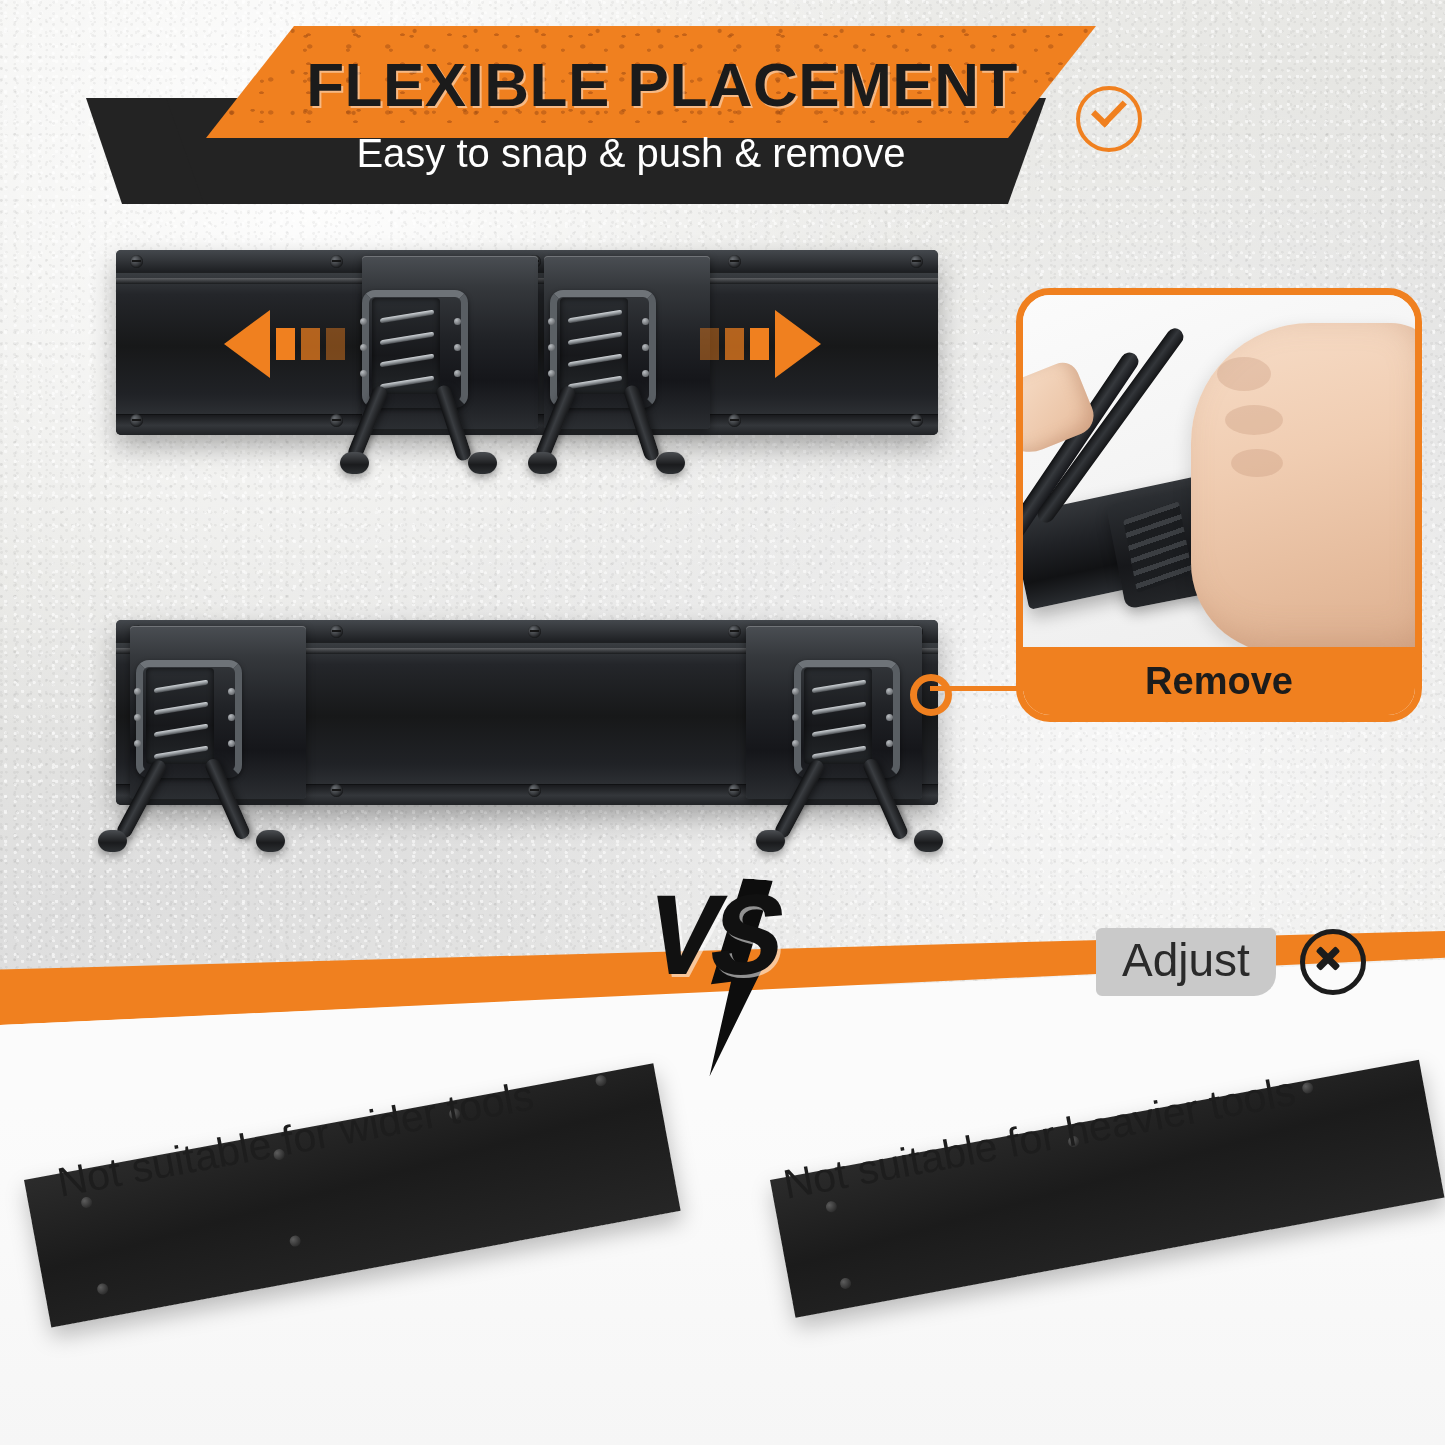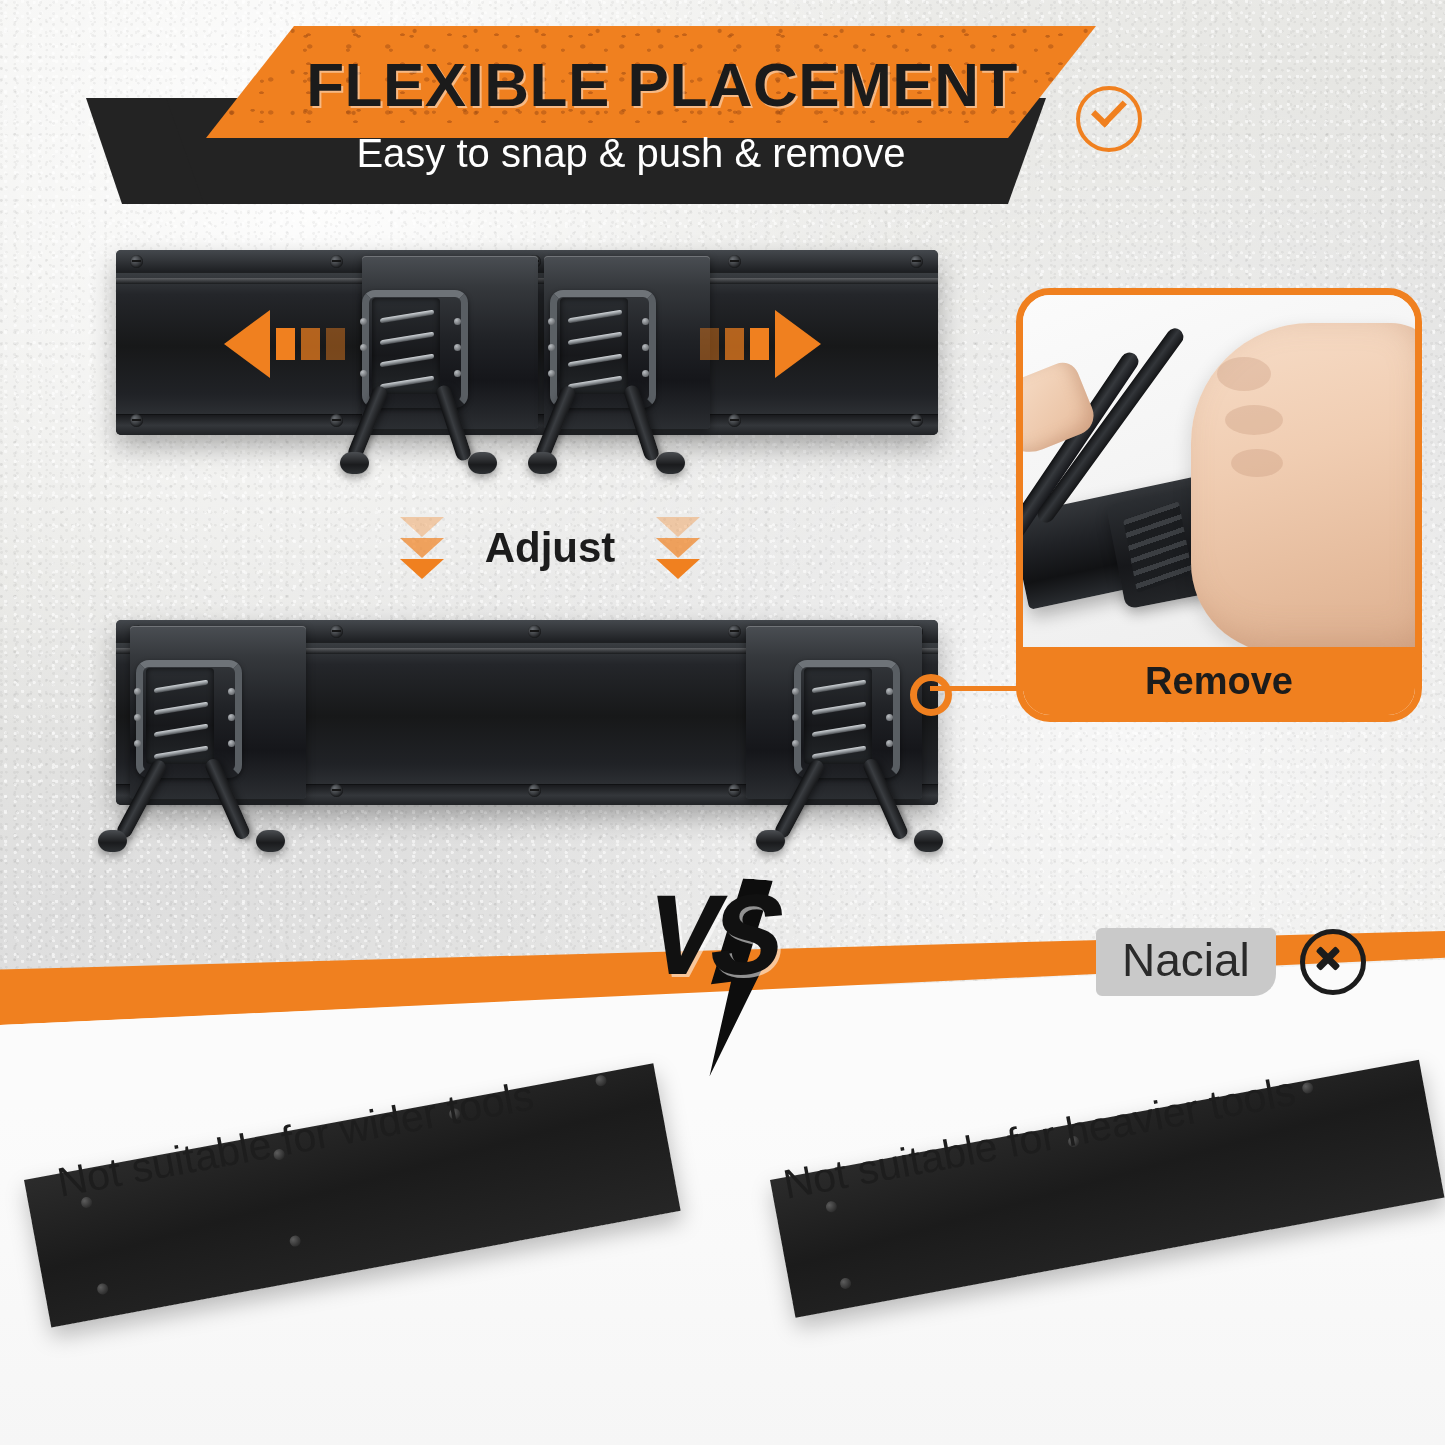--- a/index.html
+++ b/index.html
@@ -368,33 +368,20 @@
     <div class="nub" style="left:2px;top:88px;"></div>
     <div class="nub" style="left:96px;top:36px;"></div>
     <div class="nub" style="left:96px;top:62px;"></div>
     <div class="nub" style="left:96px;top:88px;"></div>
     <div class="hook-arm" style="left:2px;top:102px;height:78px;transform:rotate(22deg);"></div>
     <div class="hook-arm" style="left:88px;top:102px;height:78px;transform:rotate(-18deg);"></div>
     <div class="hook-tip" style="left:-18px;top:170px;"></div>
     <div class="hook-tip" style="left:110px;top:170px;"></div>
   </div>
 
-  <div class="adjust-row">
-    <div class="chev-stack">
-      <div class="chev c1"></div>
-        <div class="chev c2"></div>
-        <div class="chev c3"></div>
-    </div>
-    <div class="adjust-label">Adjust</div>
-    <div class="chev-stack">
-      <div class="chev c1"></div>
-        <div class="chev c2"></div>
-        <div class="chev c3"></div>
-    </div>
-  </div>
 
   <div class="rail" style="left:116px;top:620px;width:822px;height:185px;">
     <div class="rail-body"></div>
     <div class="rail-lip-top"></div>
     <div class="rail-groove"></div>
     <div class="rail-lip-bot"></div>
     <div class="screw" style="left:14px;top:5px;"></div>
     <div class="screw" style="left:214px;top:5px;"></div>
     <div class="screw" style="left:412px;top:5px;"></div>
     <div class="screw" style="left:612px;top:5px;"></div>
@@ -468,21 +455,21 @@
 
   <div class="diag-orange"></div>
   <div class="diag-white"></div>
 
   <div class="vs">
     <div class="bolt"></div>
     <div class="vs-text">VS</div>
   </div>
 
   <div class="others-wrap">
-    <div class="others-pill">Nacial</div>
+    <div class="others-pill">Adjust</div>
     <div class="x-circle"></div>
   </div>
 
   <div class="bpanel" style="left:0;top:1030px;width:720px;height:415px;">
     <div class="bcap" style="left:58px;top:130px;">Not suitable for wider tools</div>
     <div class="board" style="left:24px;top:150px;width:640px;height:150px;transform:rotate(-10.5deg);transform-origin:left top;">
       <div class="bscrew" style="left:52px;top:28px;"></div>
       <div class="bscrew" style="left:52px;top:116px;"></div>
       <div class="bscrew" style="left:250px;top:16px;"></div>
       <div class="bscrew" style="left:250px;top:104px;"></div>

